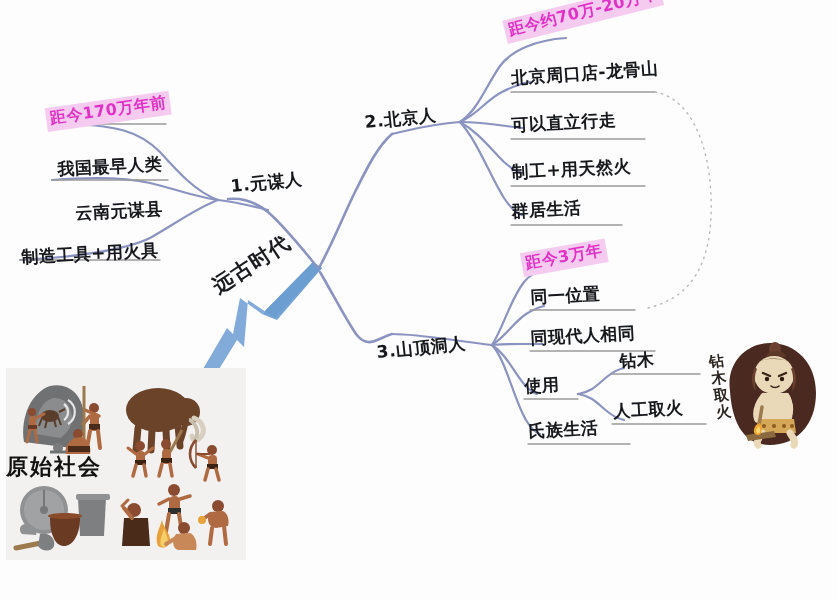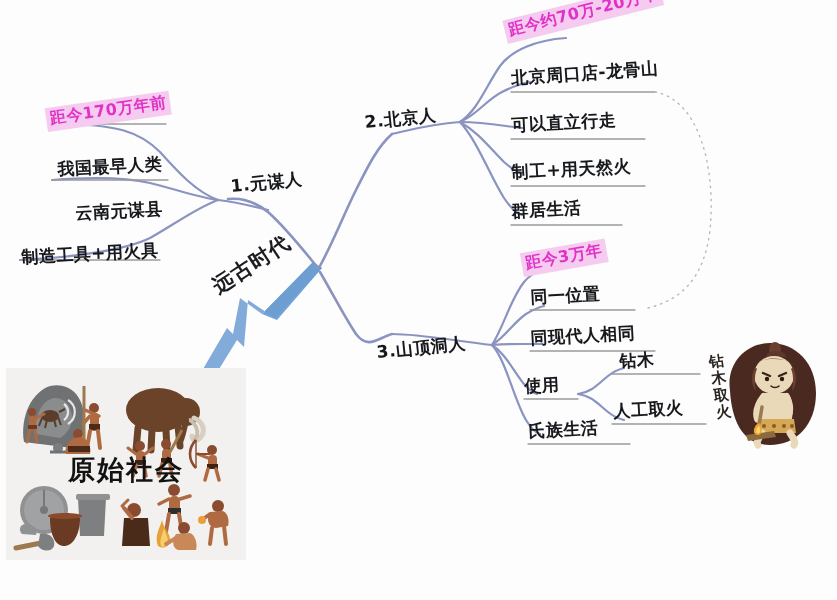--- a/index.html
+++ b/index.html
@@ -80,22 +80,21 @@
     top: 368px;
     width: 240px;
     height: 192px;
     background: #f2f1ef;
     overflow: hidden;
   }
   #primitive-pic .pic-title {
     position: absolute;
     left: 0; right: 0;
     top: 84px;
-    text-align: center;
-    font-size: 27px;
+    font-size: 22px;
     font-weight: 700;
     color: #121212;
     letter-spacing: 2px;
   }
 
   
   #fire-pic {
     position: absolute;
     left: 700px;
     top: 333px;

